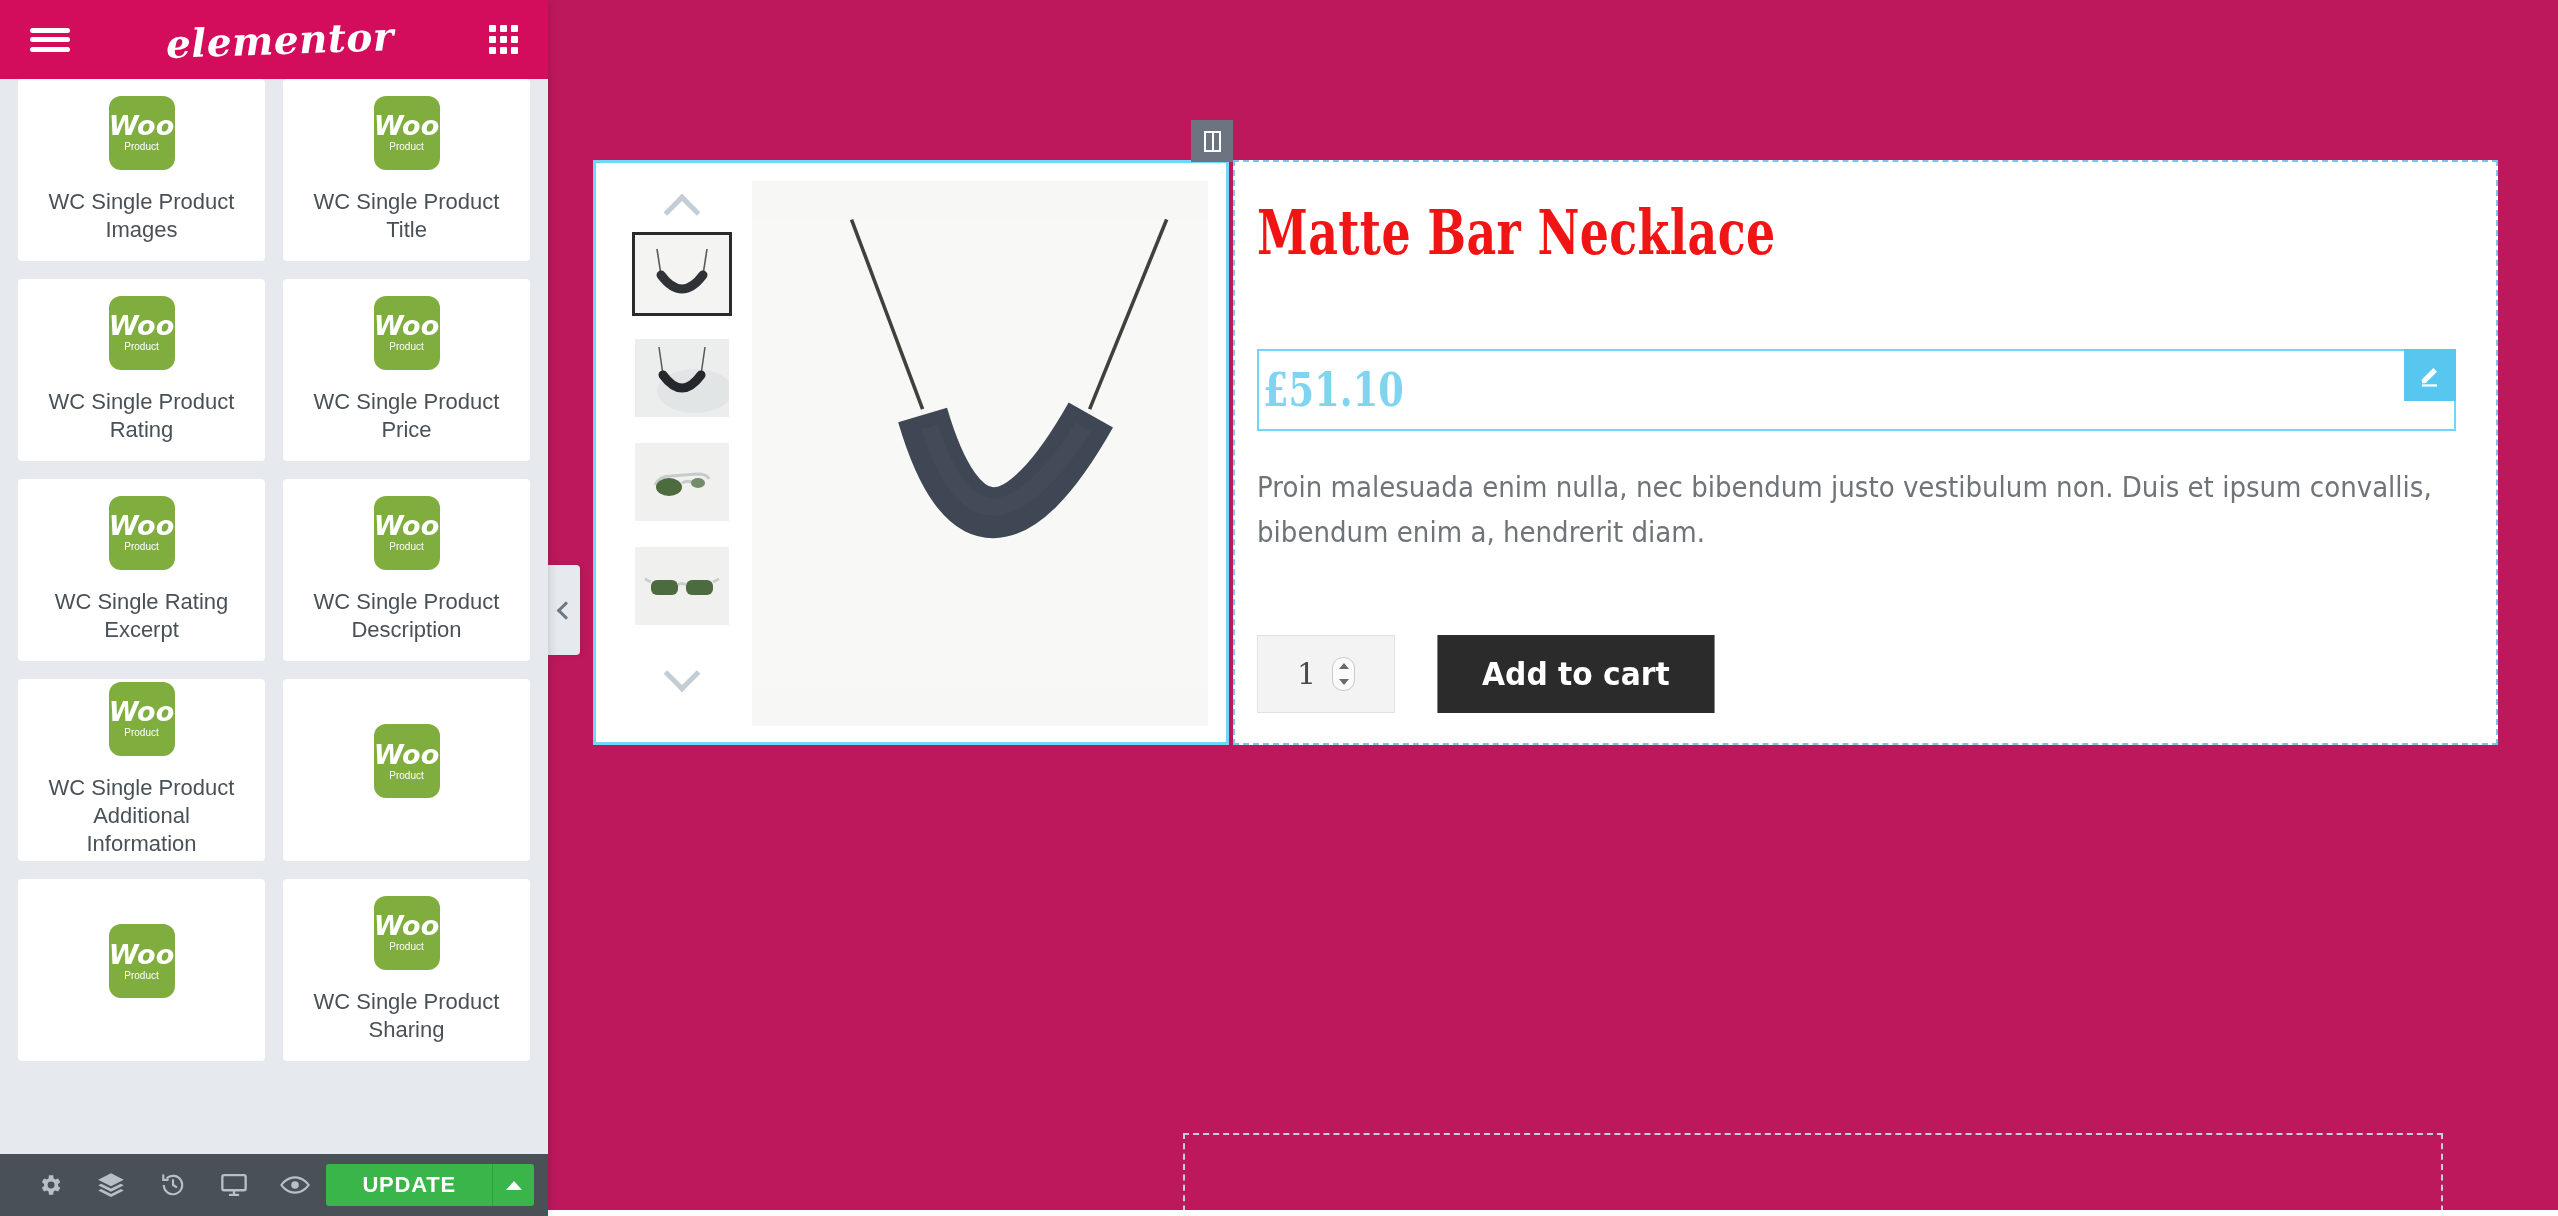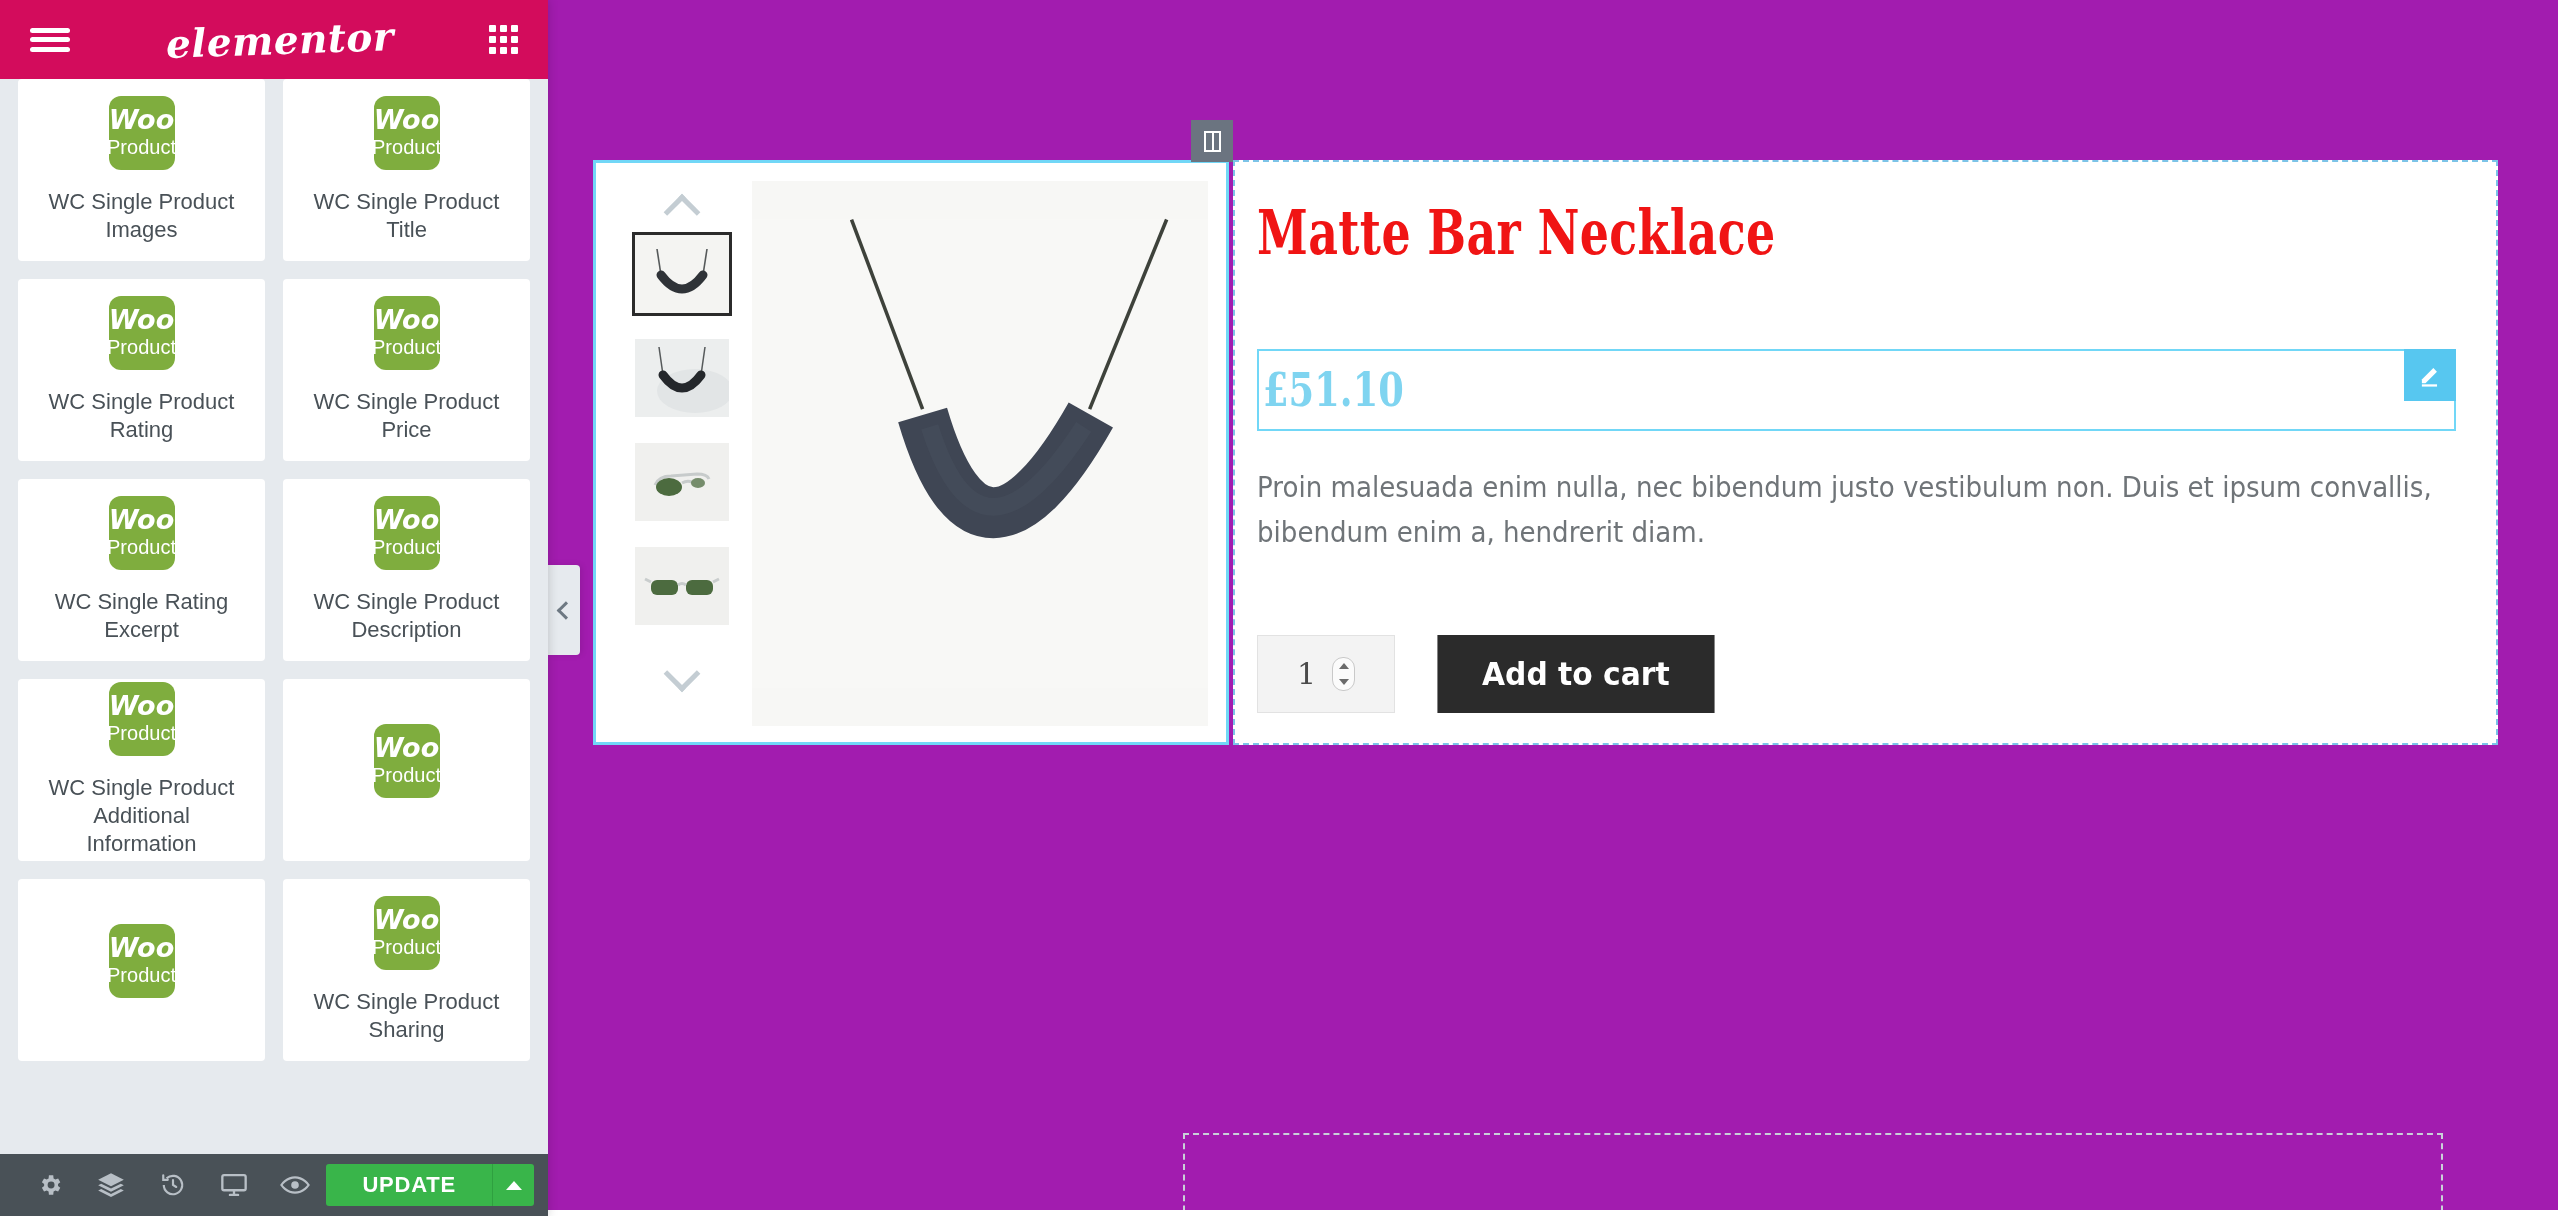--- a/index.html
+++ b/index.html
@@ -62,21 +62,21 @@
     align-items: center; justify-content: center;
     cursor: grab; padding: 10px 19px;
   }
   .woo-badge {
     width: 66px; height: 74px; background: #7fad3e; border-radius: 12px;
     display: flex; flex-direction: column; align-items: center; justify-content: center;
     margin-bottom: 18px; flex: none;
   }
   .woo-badge .w1 { color: #fff; font-weight: bold; font-style: italic;
     font-size: 27px; line-height: 1; font-family: "DejaVu Sans", sans-serif; }
-  .woo-badge .w2 { color: #fff; font-size: 20px; line-height: 1.3; margin-top: 1px;
+  .woo-badge .w2 { color: #fff; font-size: 10px; line-height: 1.3; margin-top: 1px;
     font-family: "Liberation Sans", sans-serif; }
   .widget-label {
     color: #495157; font-size: 22px; text-align: center; line-height: 1.28;
   }
 
   .panel-footer {
     height: 62px; flex: none; background: #495157;
     display: flex; align-items: center; padding: 0 14px 0 20px; gap: 1px;
   }
   .foot-ico {
@@ -107,21 +107,21 @@
     display: flex; align-items: center; justify-content: center;
     cursor: pointer; z-index: 4;
     box-shadow: 2px 0 6px rgba(0,0,0,0.10);
   }
   .chev-left { width: 13px; height: 13px; border-left: 3px solid #6d7882;
     border-bottom: 3px solid #6d7882; transform: rotate(45deg) translate(1px,-1px); }
 
   
   .canvas {
     flex: 1 1 auto; height: 1216px; position: relative;
-    background: #a21caf; overflow: hidden;
+    background: #be185d; overflow: hidden;
   }
   .section-wrap { position: absolute; left: 45px; top: 160px; right: 60px; }
   .product-row { display: flex; align-items: stretch; }
 
   .gallery-col {
     width: 938px; border: 3px solid #71d7f7; background: #fff;
     display: flex; padding: 18px 18px 16px 22px;
   }
   .thumbs { width: 128px; display: flex; flex-direction: column; align-items: center; flex: none; }
   .nav-arrow { height: 54px; display: flex; align-items: center; justify-content: center;

